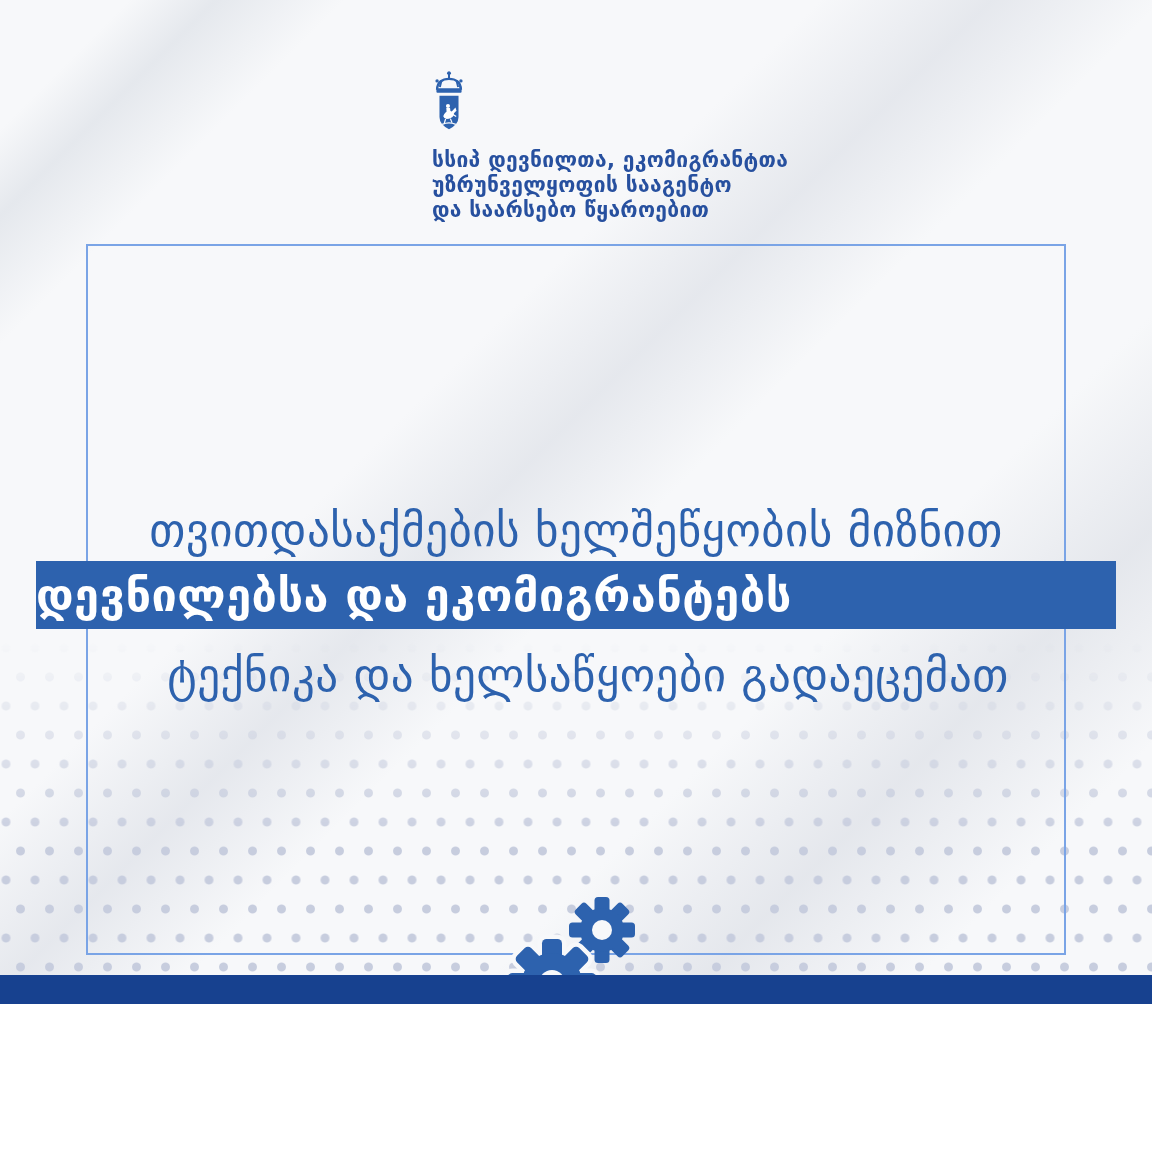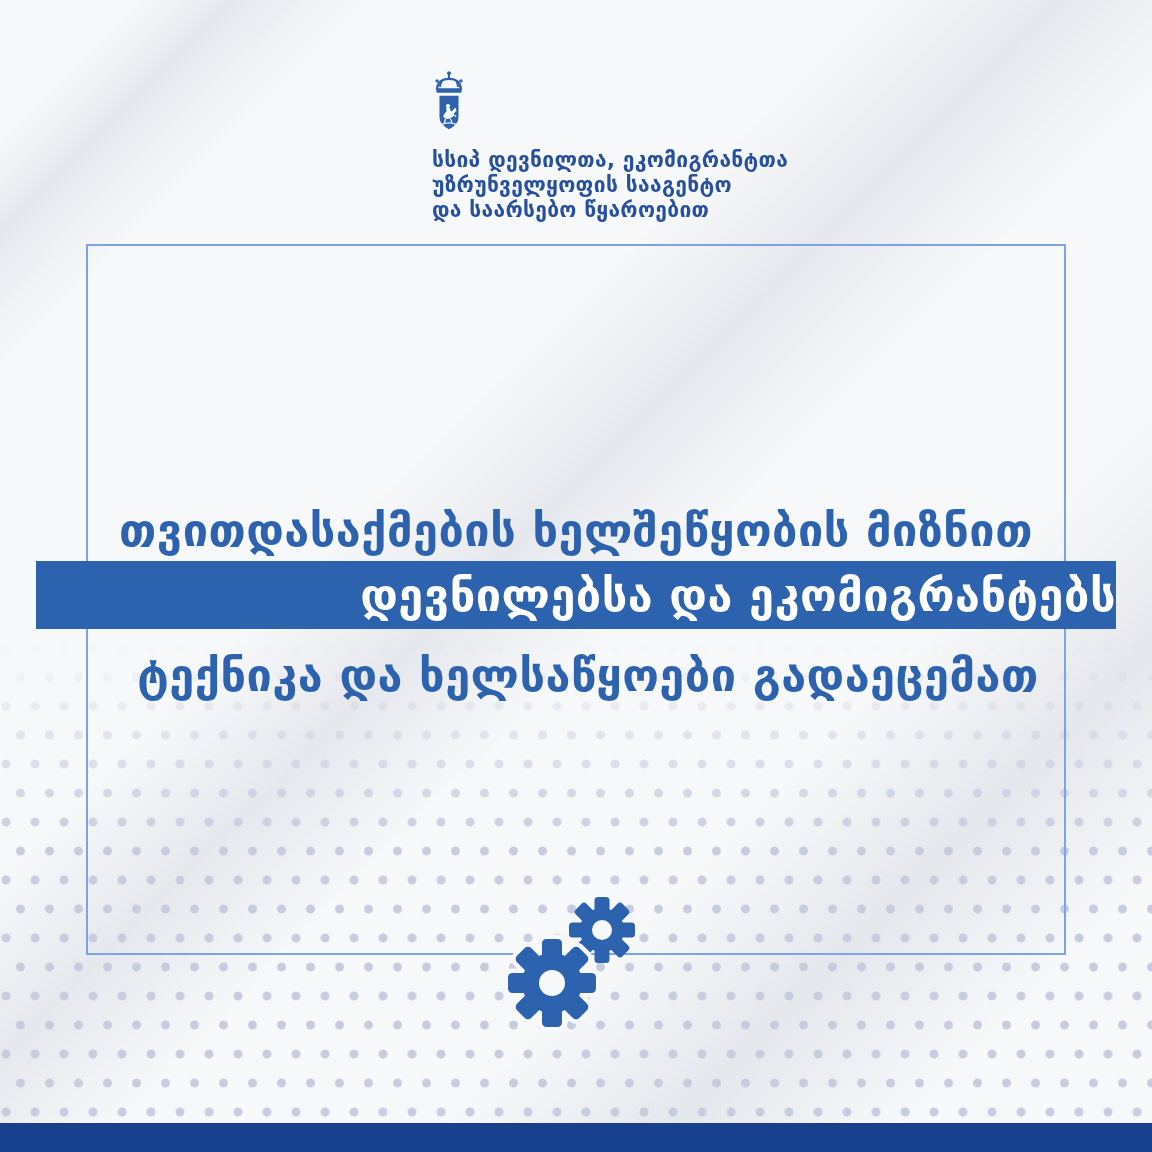--- a/index.html
+++ b/index.html
@@ -7,21 +7,21 @@
     --accent:#2d62ae;
     --header_text:#27509f;
     --frame_border:#7aa4e6;
     --dot:#c7cdde;
     --footer:#17418f;
     --band_text:#ffffff;
   }
   *{box-sizing:border-box;margin:0;padding:0;}
   body{margin:0;background:#ffffff;font-family:"DejaVu Sans",sans-serif;}
   .banner{
-    position:relative;width:1152px;height:1152px;overflow:hidden;
+    position:relative;width:1152px;height:1004px;overflow:hidden;
     background:var(--bg);
   }
   
   .bg-streaks{
     position:absolute;inset:0;
     background:
       linear-gradient(135deg, rgba(223,227,233,0) 6%,  rgba(223,227,233,.75) 10%, rgba(223,227,233,0) 16%),
       linear-gradient(135deg, rgba(225,228,234,0) 38%, rgba(225,228,234,.8) 46%,  rgba(225,228,234,0) 54%),
       linear-gradient(135deg, rgba(224,227,233,0) 68%, rgba(224,227,233,.8) 78%,  rgba(224,227,233,0) 88%);
   }
@@ -43,29 +43,29 @@
   .brand{position:absolute;left:432px;top:70px;}
   .brand .emblem{display:block;width:34px;height:68px;}
   .agency-name{
     margin-top:10px;color:var(--header_text);
     font-size:21px;font-weight:bold;line-height:25px;letter-spacing:.3px;
   }
   .agency-name div{white-space:nowrap;}
   .headline-line{
     position:absolute;left:0;width:1152px;height:64px;
     display:flex;align-items:center;justify-content:center;
-    color:var(--accent);font-size:45px;font-weight:bold;letter-spacing:.5px;
+    color:var(--accent);font-size:45px;font-weight:normal;letter-spacing:.5px;
     white-space:nowrap;
   }
   .headline-top{top:498px;}
   .headline-bottom{top:642px;height:66px;margin-left:12px;}
   .band{
     position:absolute;left:36px;top:561px;width:1080px;height:68px;
     background:var(--accent);
-    display:flex;align-items:center;justify-content:flex-end;
+    display:flex;align-items:center;justify-content:flex-start;
     color:var(--band_text);font-size:45px;font-weight:bold;letter-spacing:.5px;
     white-space:nowrap;
   }
   .gears{position:absolute;left:500px;top:888px;width:150px;height:150px;}
   .footer-bar{
     position:absolute;left:0;bottom:0;width:1152px;height:29px;
     background:var(--footer);
   }
 </style>
 </head>

